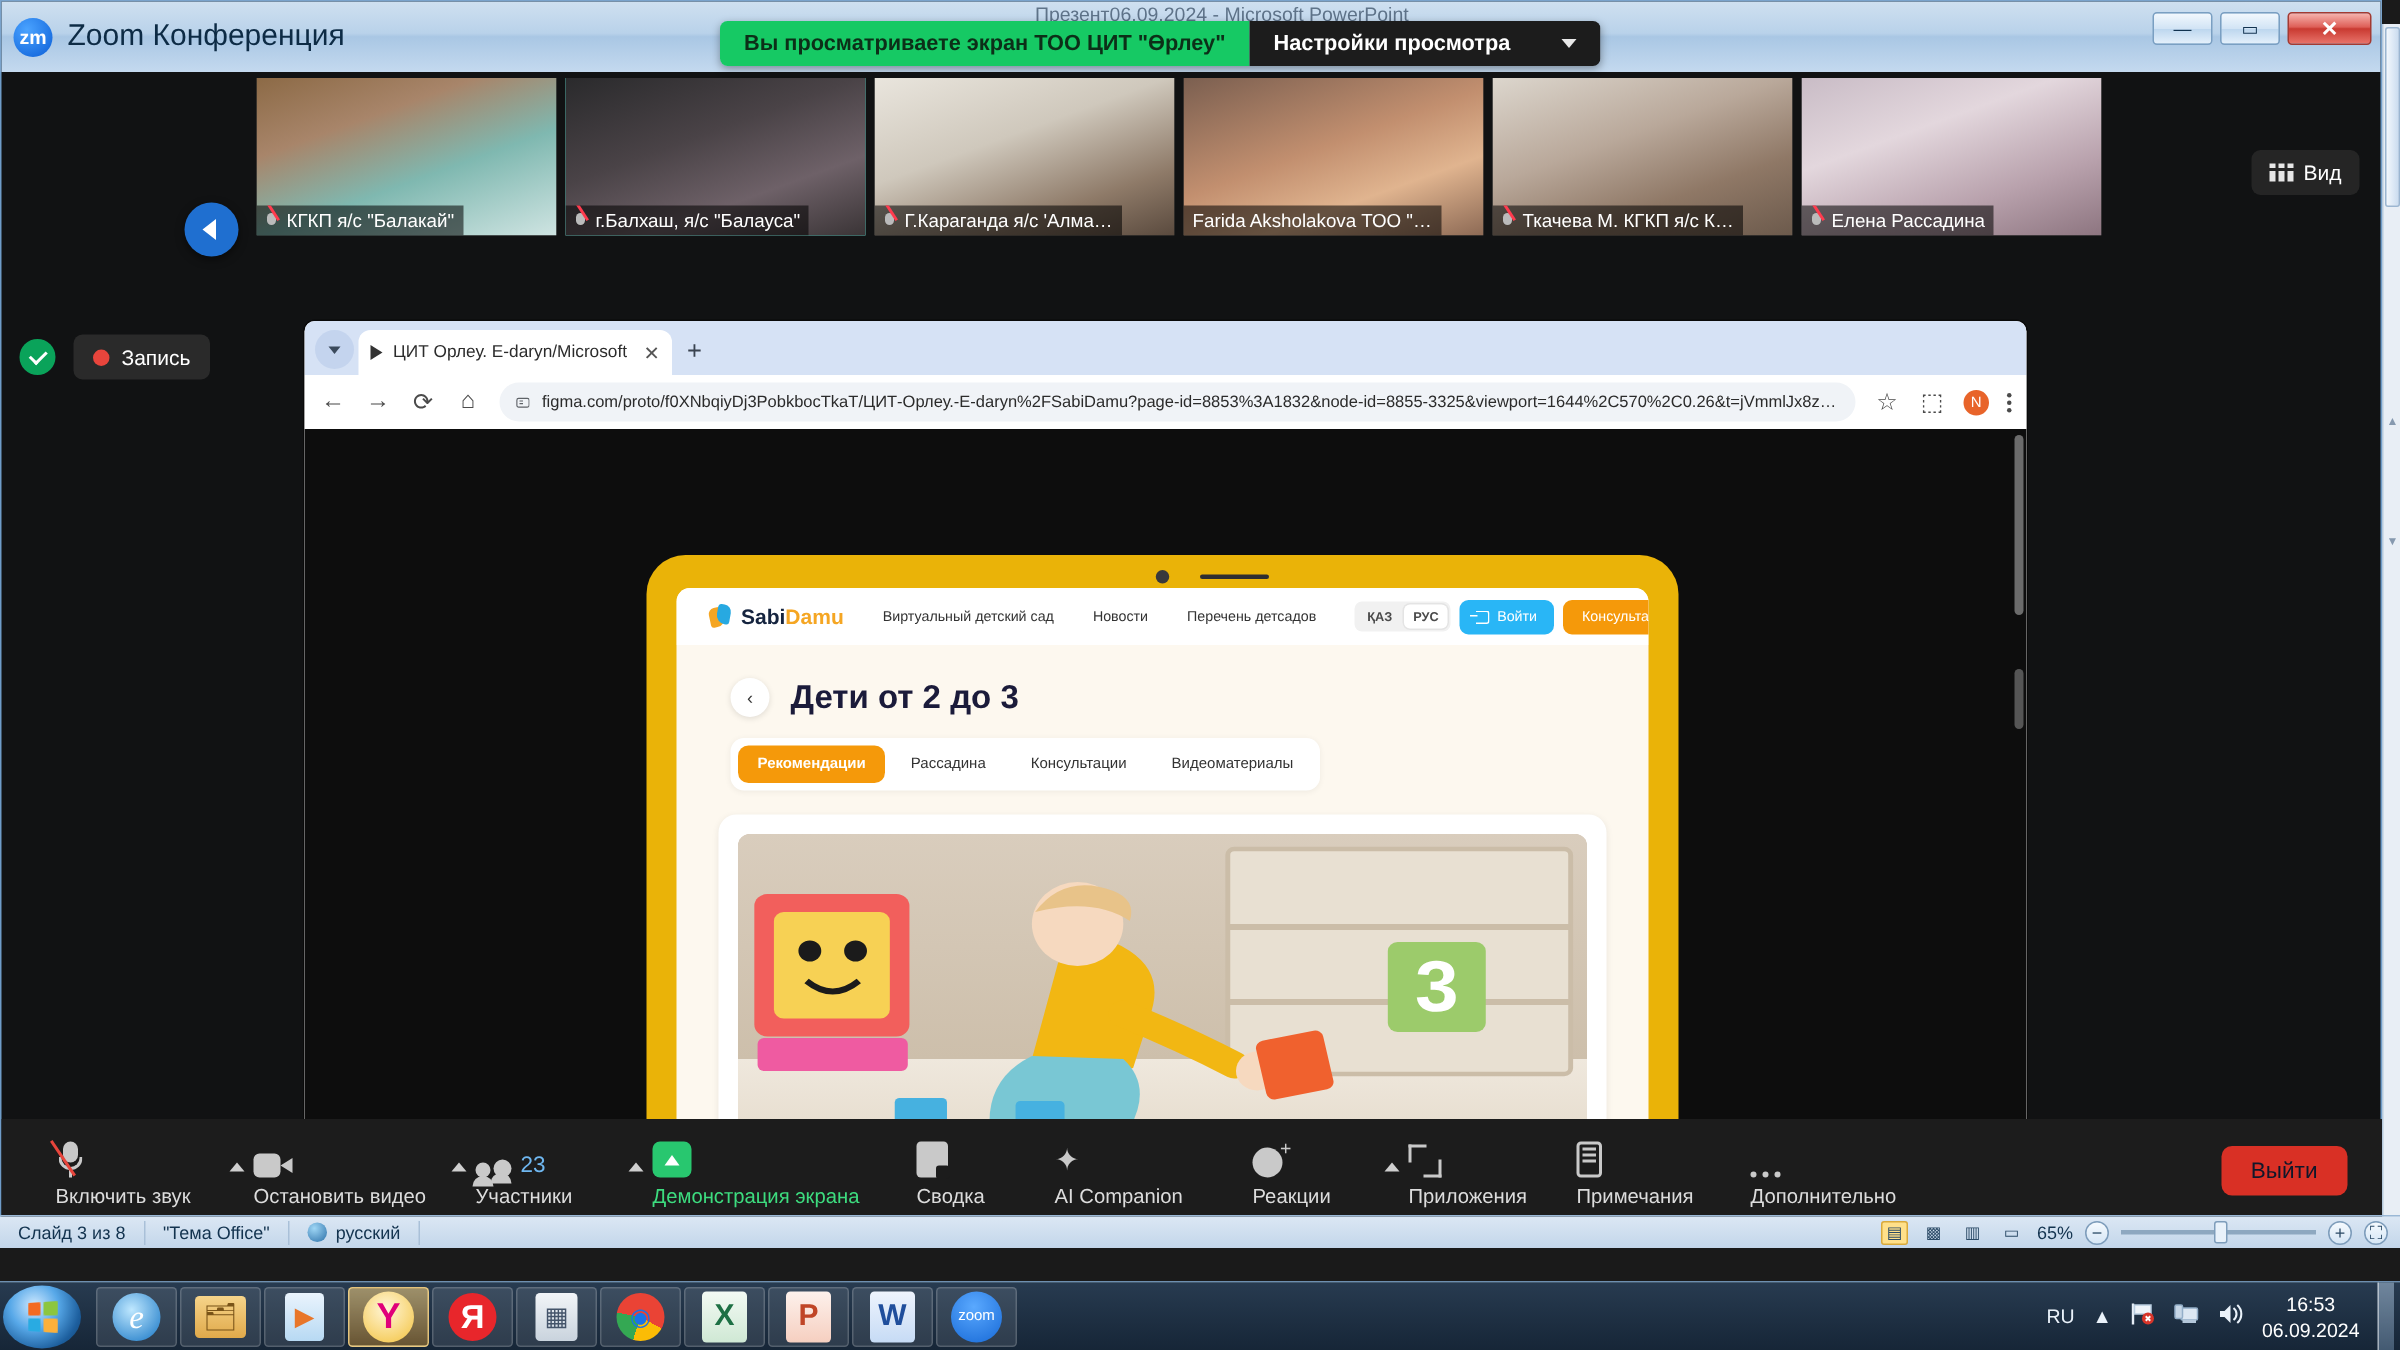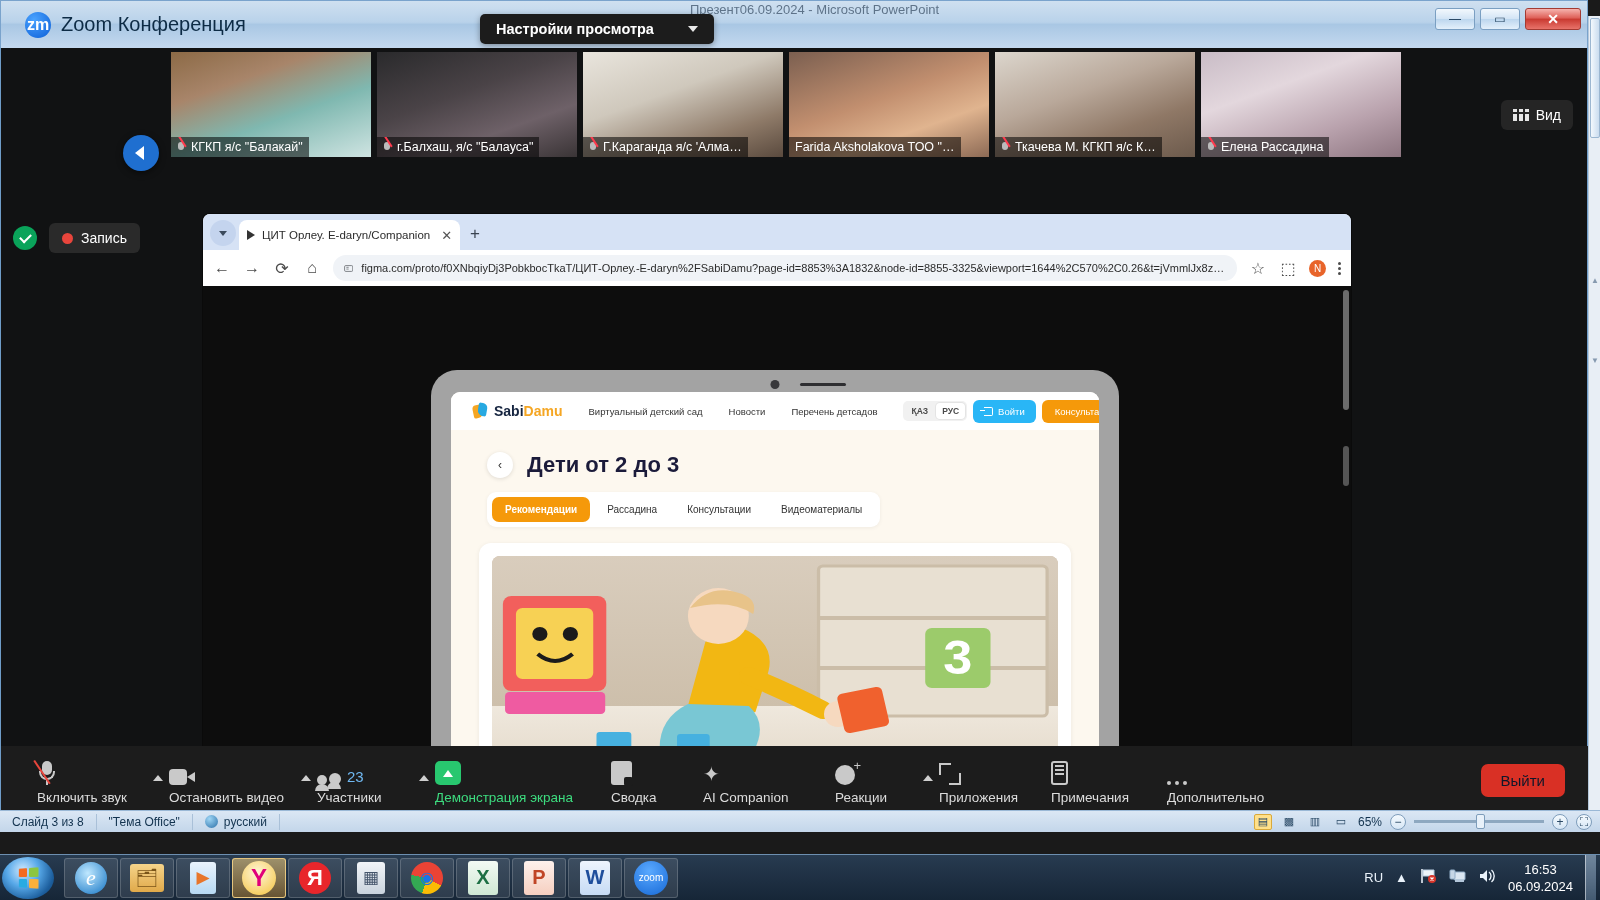--- a/index.html
+++ b/index.html
@@ -13,21 +13,21 @@
   
   .zoom-titlebar {
     position: absolute; left: 0; top: 0; width: 1588px; height: 48px;
     background: linear-gradient(to bottom, #cfe0f0 0%, #b9d2ea 45%, #a9c7e4 50%, #c4d9ef 100%);
     border: 1px solid #7aa3cc; border-bottom: none;
     display: flex; align-items: center;
   }
   .zm-logo {
     width: 26px; height: 26px; border-radius: 50%;
     background: radial-gradient(circle at 35% 30%, #4aa3ff, #0b5ed7);
-    margin-left: 24px; color: #fff; font-size: 16px; font-weight: bold;
+    margin-left: 8px; color: #fff; font-size: 13px; font-weight: bold;
     display: flex; align-items: center; justify-content: center;
     font-family: "Liberation Sans", sans-serif;
   }
   .zm-title { margin-left: 10px; font-size: 20px; color: #0d2b45; }
 
   .winbtns { position: absolute; right: 6px; top: 7px; display: flex; gap: 5px; }
   .winbtn {
     width: 40px; height: 22px; border-radius: 3px;
     border: 1px solid #7a9fc2;
     background: linear-gradient(to bottom,#f2f8fd,#d2e4f5 50%,#bcd6ee 51%,#e4f0fb);
@@ -144,21 +144,21 @@
   .prof-av { width:17px;height:17px;border-radius:50%;background:#e8642a;color:#fff;font-size:10px;
     display:flex;align-items:center;justify-content:center; }
   .kebab { display:flex; flex-direction:column; gap:2px; }
   .kebab i { width:3px;height:3px;border-radius:50%;background:#4b4b4b;display:block; }
 
   
   .figma-stage { position: absolute; left:0; top: 72px; width: 1148px; height: 498px; background: #0d0d0d; }
 
   .device {
     position: absolute; left: 228px; top: 84px; width: 688px; height: 492px;
-    background: #a3a3a3; border-radius: 26px; padding: 22px 20px 0 20px;
+    background: #eab308; border-radius: 26px; padding: 22px 20px 0 20px;
   }
   .dev-cam { position: absolute; left: 50%; top: 10px; transform: translateX(-50%);
     width: 9px; height: 9px; border-radius: 50%; background: #39393c; }
   .dev-speaker { position:absolute; left: 50%; top: 13px; transform: translateX(-50%) translateX(48px);
     width: 46px; height: 3px; border-radius: 2px; background: #2e2e31; }
   .dev-screen { width: 100%; height: 470px; background: #fdf8ef; border-radius: 9px 9px 0 0; overflow: hidden; position: relative; }
 
   
   .site-nav { height: 38px; background: #fff; display: flex; align-items: center; padding: 0 22px; gap: 26px; }
   .brand { display: flex; align-items: center; gap: 6px; }
@@ -304,20 +304,21 @@
     <div class="winbtns">
       <div class="winbtn">—</div>
       <div class="winbtn">▭</div>
       <div class="winbtn close">✕</div>
     </div>
   </div>
 
   <div class="ppt-ghost">Презент06.09.2024 - Microsoft PowerPoint</div>
 
   <div class="share-banner">
+    <div class="green">Вы просматриваете экран ТОО  ЦИТ "Өрлеу"</div>
     <div class="dark">
       <span>Настройки просмотра</span>
       <span class="chev-d"></span>
     </div>
   </div>
 
   <div class="zoom-body">
 
     <div class="navcircle">
       <span class="ar"></span>
@@ -385,21 +386,21 @@
       <span>Запись</span>
     </div>
 
     <div class="chrome-win">
       <div class="chrome-tabbar">
         <div class="tab-listbtn">
             <span class="cd"></span>
           </div>
         <div class="chrome-tab">
           <span class="tab-play"></span>
-          <span>ЦИТ Орлеу. E-daryn/Companion</span>
+          <span>ЦИТ Орлеу. E-daryn/Microsoft</span>
           <span class="tab-x">✕</span>
         </div>
         <div class="tab-plus">+</div>
       </div>
 
       <div class="chrome-omnibar">
         <span class="cbtn">←</span>
         <span class="cbtn">→</span>
         <span class="cbtn">⟳</span>
         <span class="cbtn">⌂</span>

